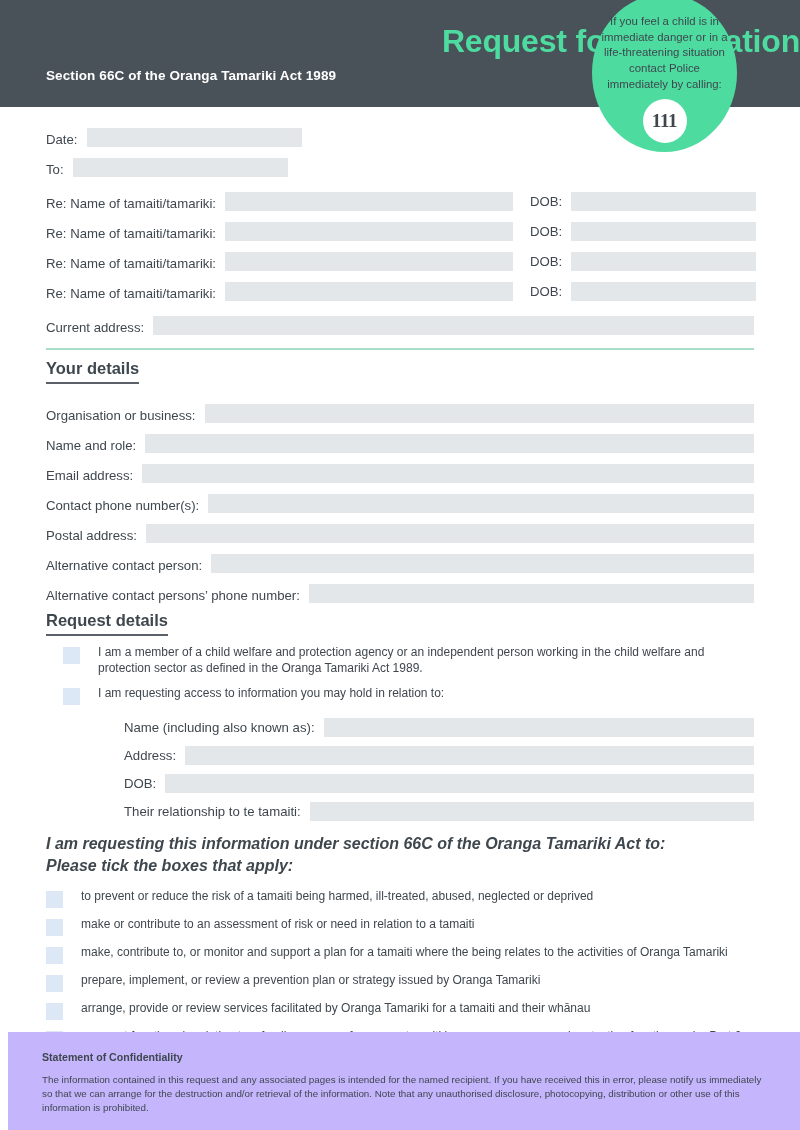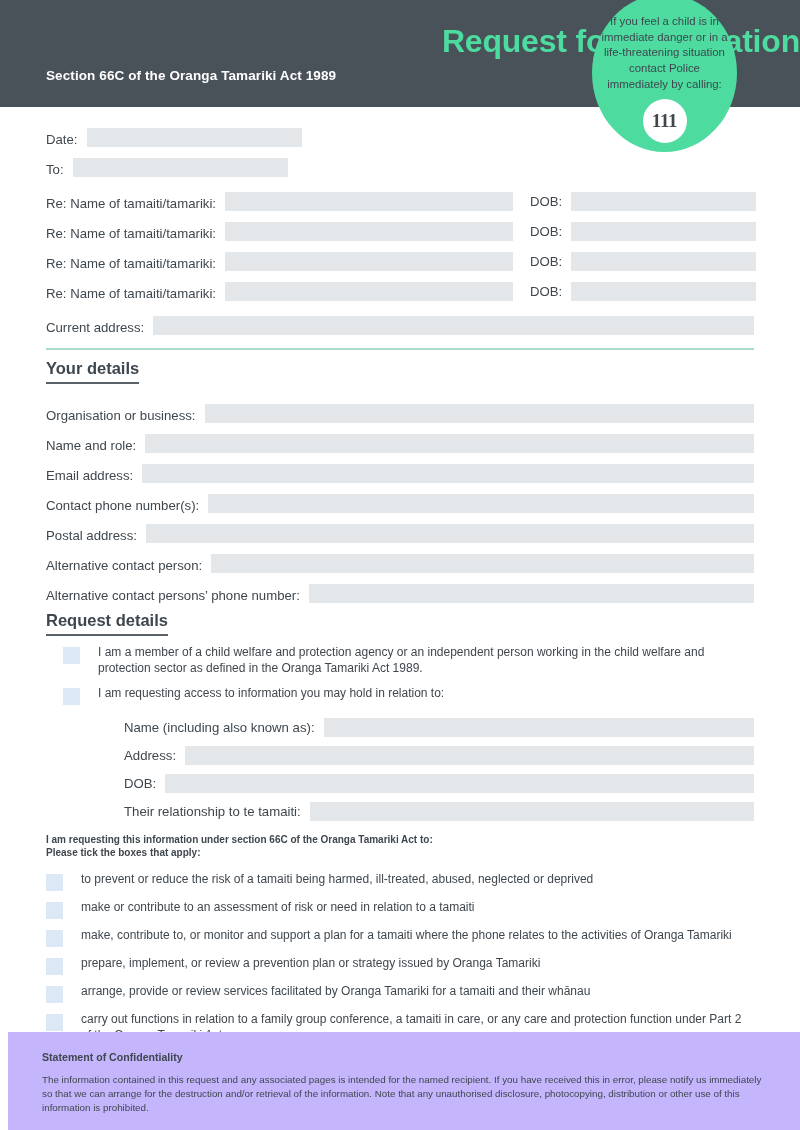--- a/index.html
+++ b/index.html
@@ -147,26 +147,27 @@
     line-height: 1.32;
     color: #3f474e;
   }
 
   .sub-fields { margin-left: 78px; }
   .sub-row { display: flex; align-items: center; height: 28px; text-align: center; }
   .sub-lbl { font-size: 13.2px; white-space: nowrap; padding-right: 9px; }
   .sub-fill { flex: 1; height: 19px; background: #e4e7ea; }
 
   .bold-instruction {
-    font-size: 10px;
+    font-size: 16px;
     font-weight: bold;
     color: #3f474e;
     line-height: 1.38;
     margin-top: 7px;
     margin-bottom: 12px;
+    font-style: italic;
   }
 
   
   .footer {
     position: absolute;
     left: 8px;
     bottom: 0;
     width: 800px;
     height: 98px;
     background: #c4b5fd;
@@ -336,21 +337,21 @@
   <div class="check-row">
     <span class="checkbox"></span>
     <span class="check-text">to prevent or reduce the risk of a tamaiti being harmed, ill-treated, abused, neglected or deprived</span>
   </div>
   <div class="check-row">
     <span class="checkbox"></span>
     <span class="check-text">make or contribute to an assessment of risk or need in relation to a tamaiti</span>
   </div>
   <div class="check-row">
     <span class="checkbox"></span>
-    <span class="check-text">make, contribute to, or monitor and support a plan for a tamaiti where the phone relates to the activities of Oranga Tamariki</span>
+    <span class="check-text">make, contribute to, or monitor and support a plan for a tamaiti where the being relates to the activities of Oranga Tamariki</span>
   </div>
   <div class="check-row">
     <span class="checkbox"></span>
     <span class="check-text">prepare, implement, or review a prevention plan or strategy issued by Oranga Tamariki</span>
   </div>
   <div class="check-row">
     <span class="checkbox"></span>
     <span class="check-text">arrange, provide or review services facilitated by Oranga Tamariki for a tamaiti and their whānau</span>
   </div>
   <div class="check-row">

